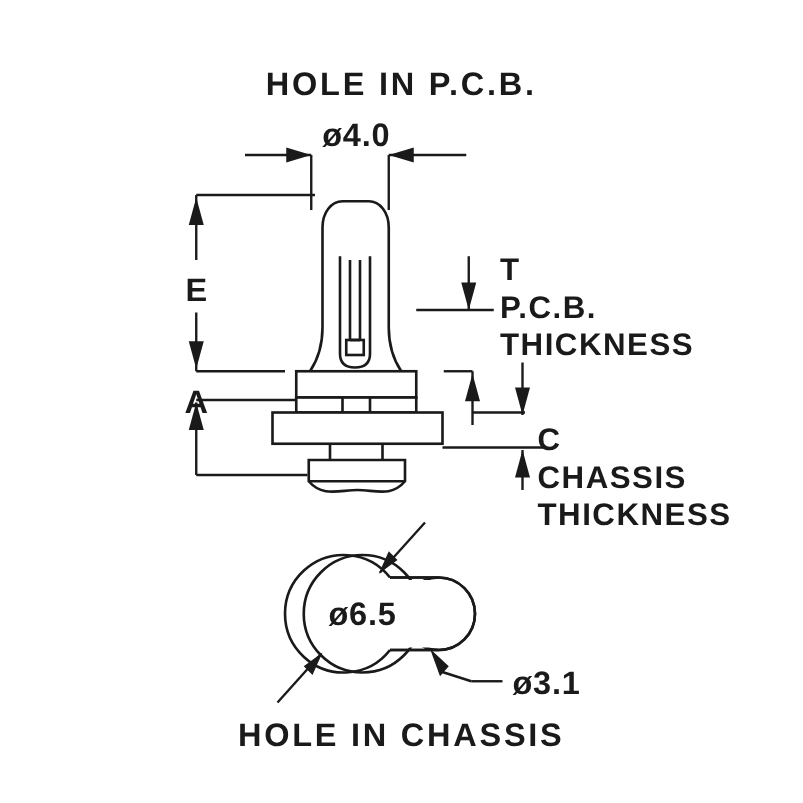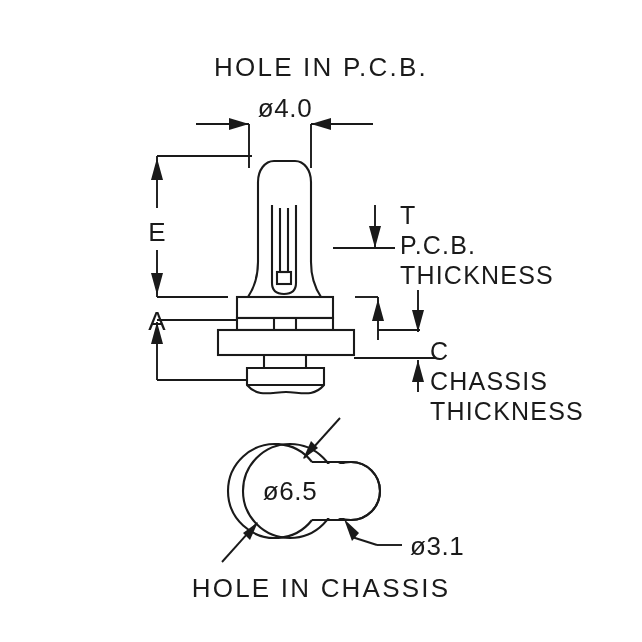--- a/index.html
+++ b/index.html
@@ -11,20 +11,21 @@
     width: 642px;
     height: 642px;
     font-family: "Liberation Sans", sans-serif;
     overflow: hidden;
   }
   #drawing-root {
     position: relative;
     width: 642px;
     height: 625px;
     background: #ffffff;
+    font-weight: bold;
   }
   svg#tech-drawing {
     display: block;
     width: 642px;
     height: 642px;
   }
   .ln {
     stroke: #1a1a1a;
     stroke-width: 2.1;
     fill: none;

